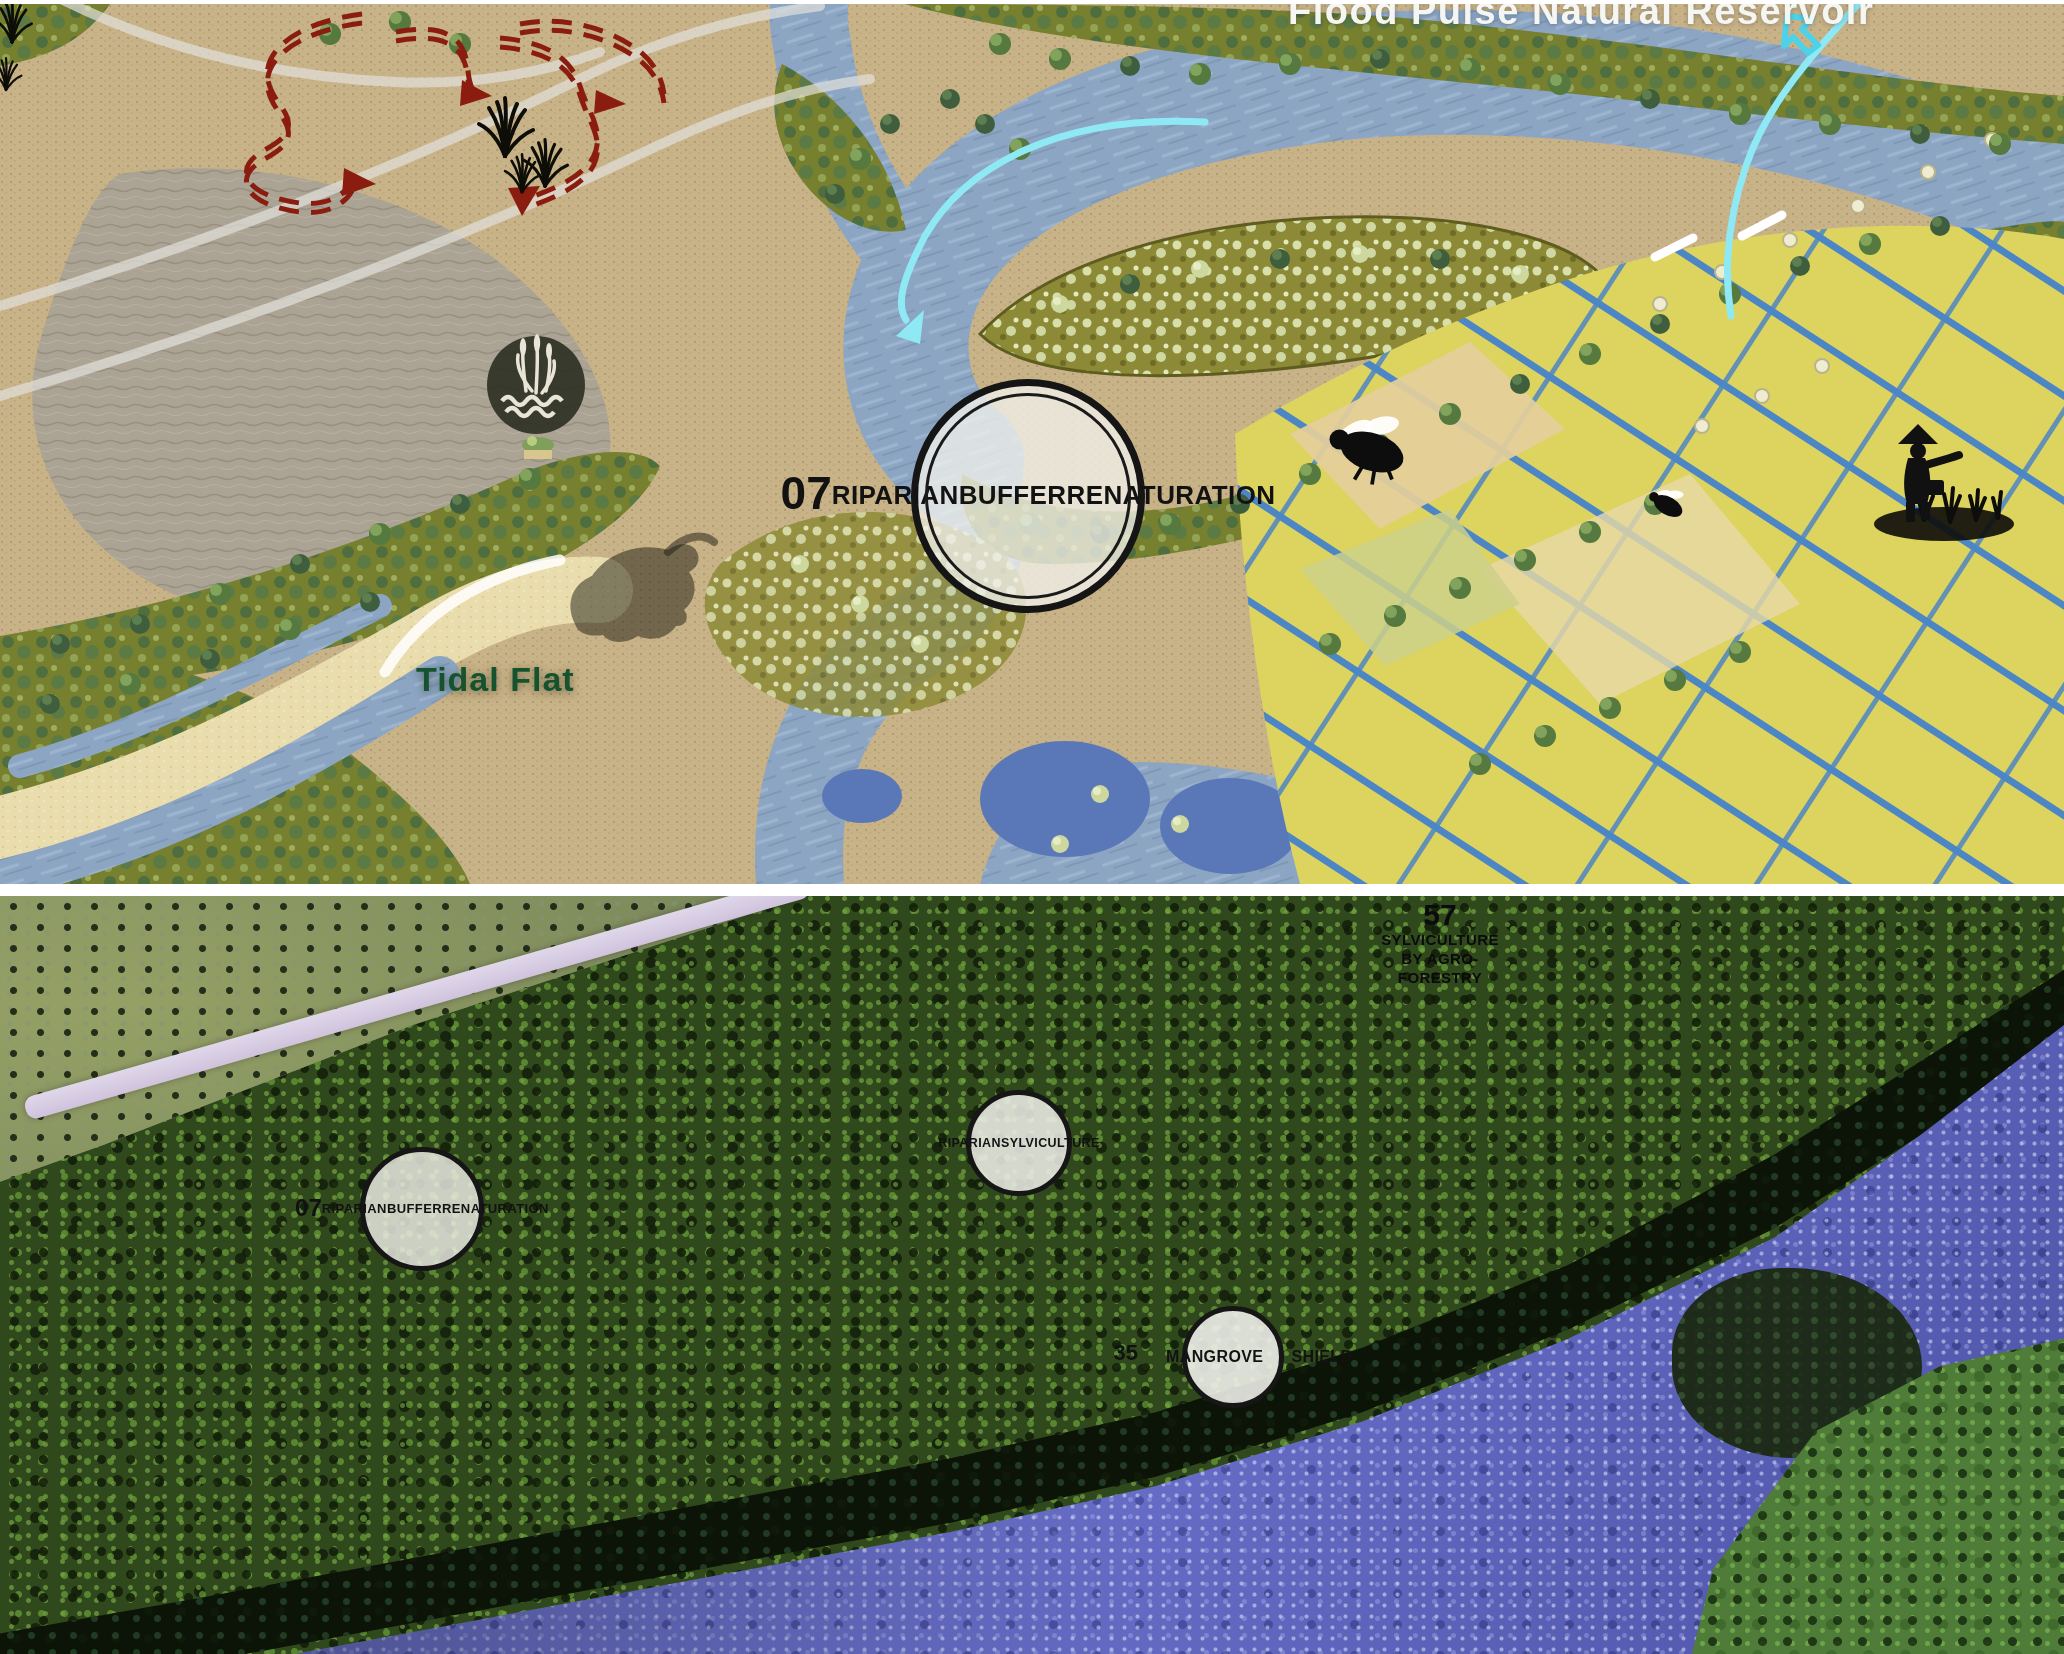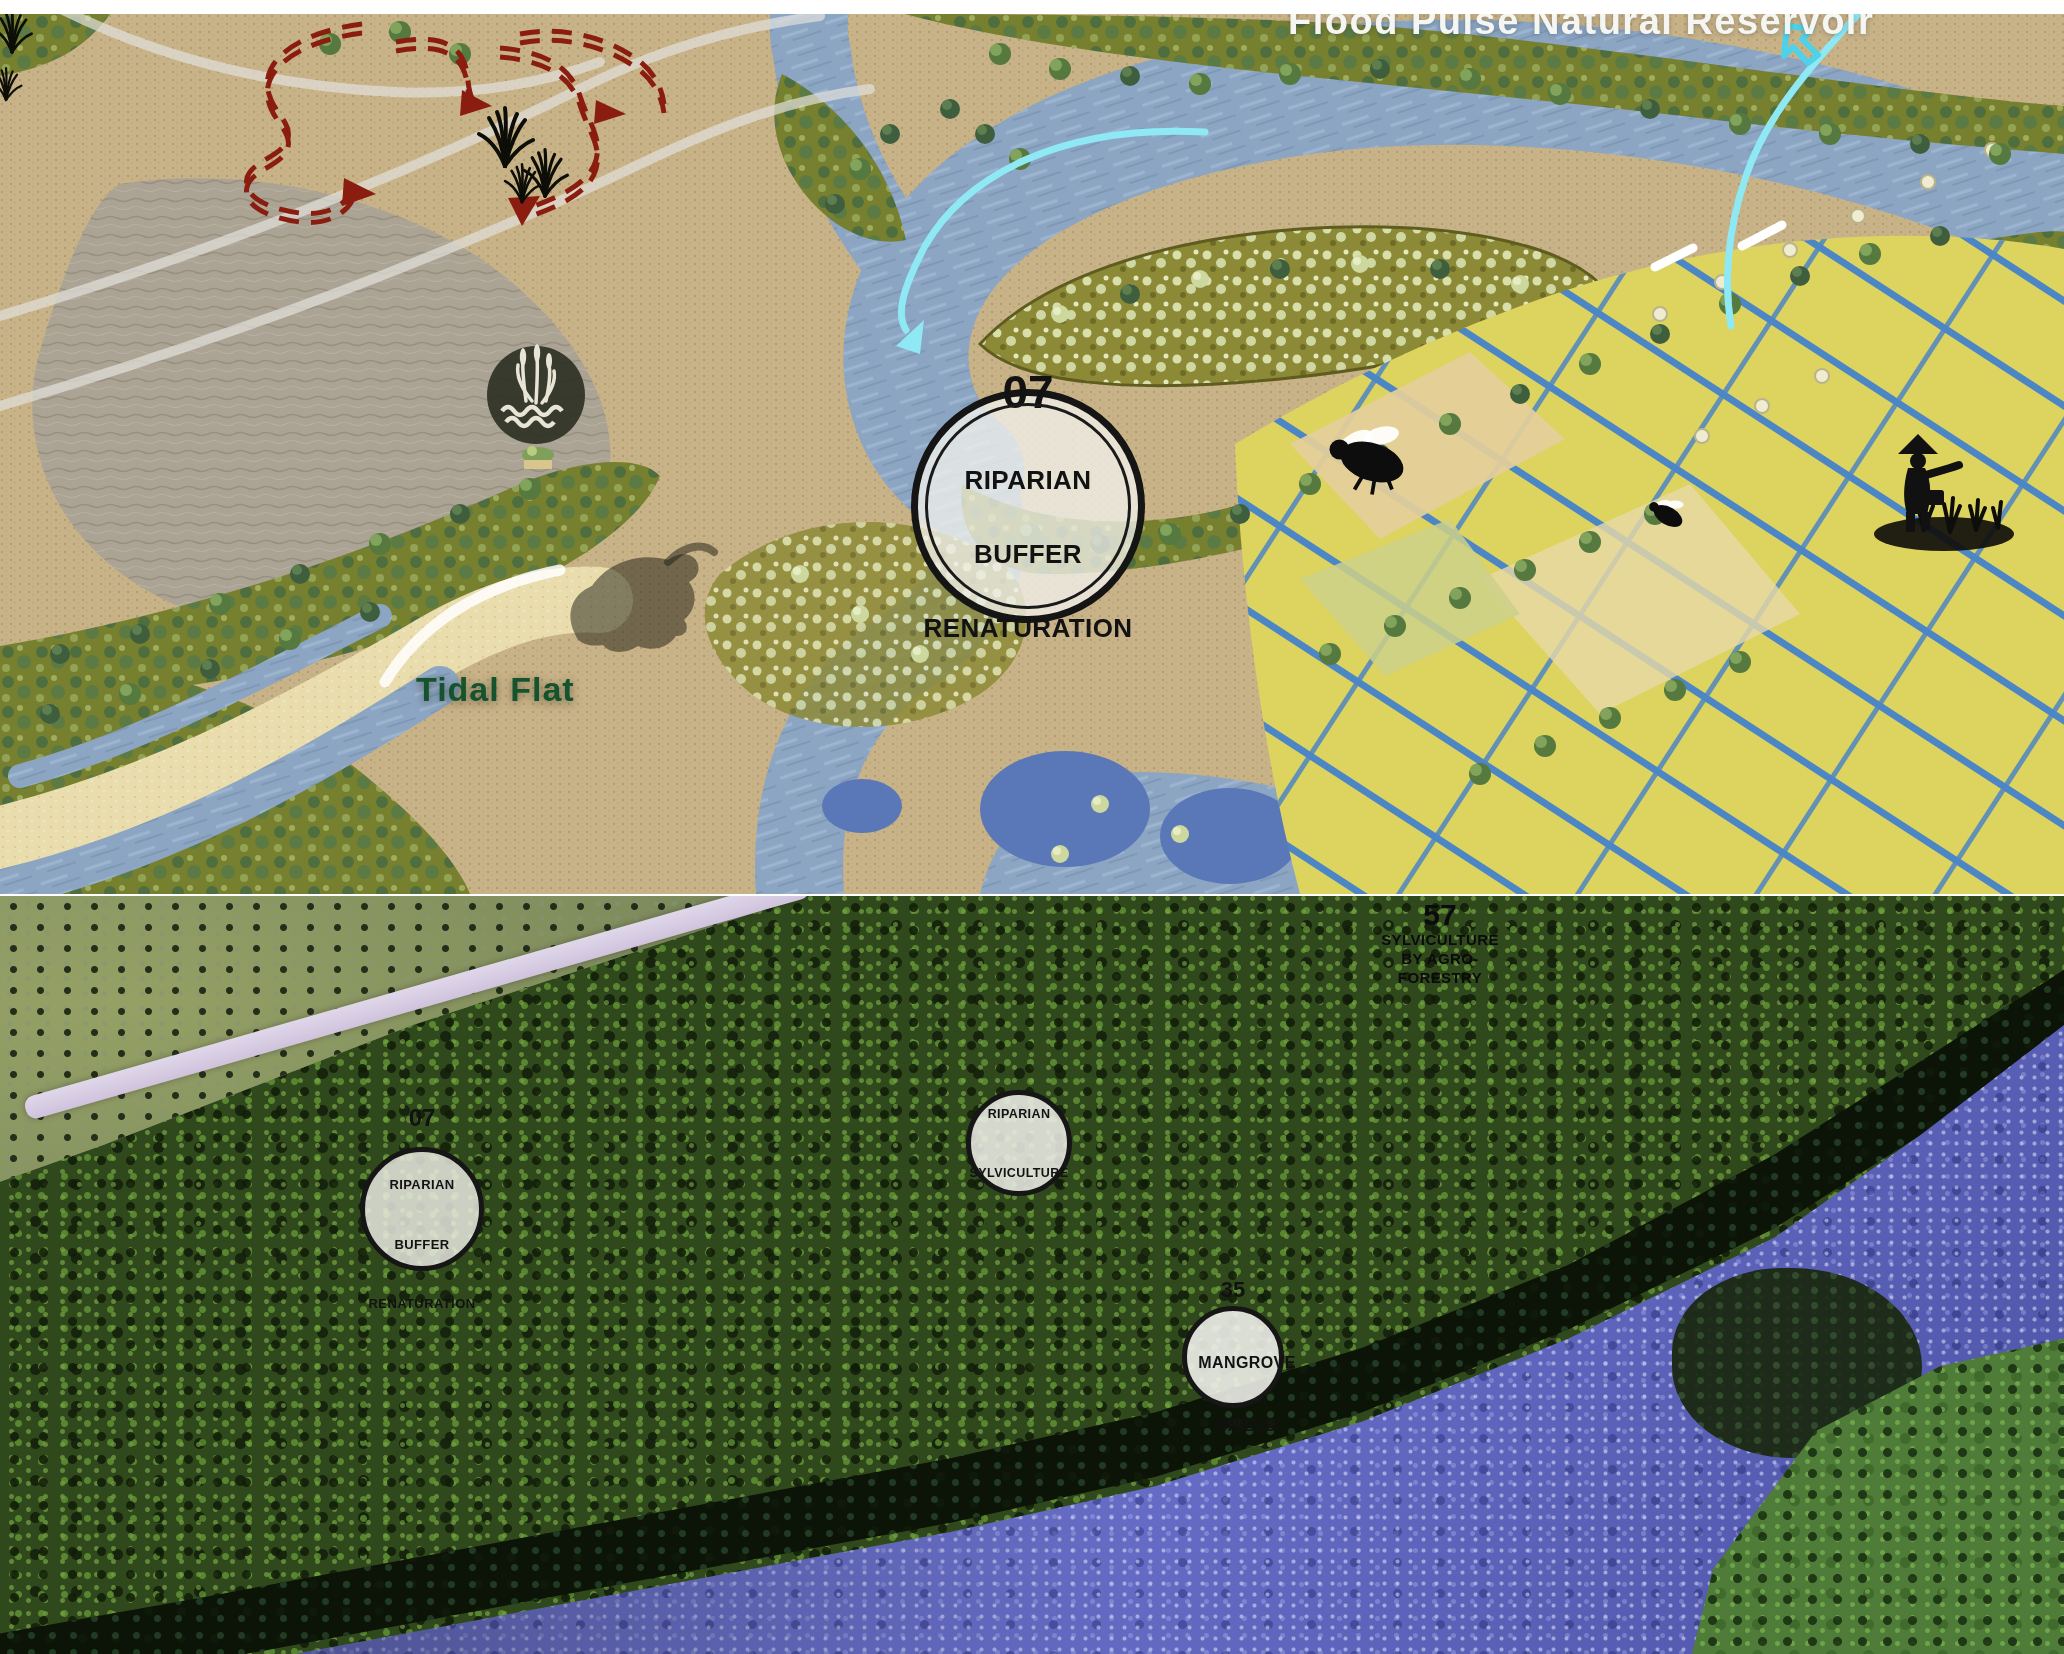--- a/index.html
+++ b/index.html
@@ -1,39 +1,39 @@
 <!DOCTYPE html>
 <html><head>
 <meta charset="utf-8">
 <style>
   html,body{margin:0;padding:0;}
   body{
     width:2064px;height:1654px;position:relative;background:#ffffff;overflow:hidden;
     font-family:"Liberation Sans", sans-serif;
   }
   .panel{position:absolute;left:0;width:2064px;overflow:hidden;}
-  .panel-top{top:14px;height:880px;background:#c8b287;}
+  .panel-top{top:4px;height:880px;background:#c8b287;}
   .panel-bottom{top:896px;height:922px;background:#314d1d;}
   .panel-top svg{position:absolute;top:0;left:0;}
 
   
   .reservoir-title{
     position:absolute;top:-14px;left:1288px;color:#f5f5f2;font-size:38px;font-weight:700;
     letter-spacing:1.5px;white-space:nowrap;text-shadow:0 1px 5px rgba(40,50,60,.35);z-index:6;
   }
   .tidal-flat-label{
     position:absolute;top:656px;left:388px;color:#14532d;font-size:34px;font-weight:700;
     letter-spacing:1px;text-shadow:0 2px 8px rgba(50,50,30,.55);z-index:6;margin-left:28px;
   }
 
   
   .badge{
     position:absolute;border-radius:50%;background:rgba(242,241,234,.78);
-    display:flex;flex-direction:column;align-items:center;justify-content:center;
-    color:#121212;z-index:8;box-sizing:border-box;gap:45px;
+    display:flex;flex-direction:row;align-items:center;justify-content:center;
+    color:#121212;z-index:8;box-sizing:border-box;
   }
   .badge .badge-num{font-weight:800;line-height:1;}
   .badge .badge-line{font-weight:700;line-height:1.12;letter-spacing:.4px;white-space:nowrap;}
   .badge-main{
     left:911px;top:375px;width:234px;height:234px;border:7px solid #151515;
   }
   .badge-main::before{
     content:"";position:absolute;inset:7px;border:3px solid #1a1a1a;border-radius:50%;
   }
   .badge-main .badge-num{font-size:46px;margin-bottom:6px;}

